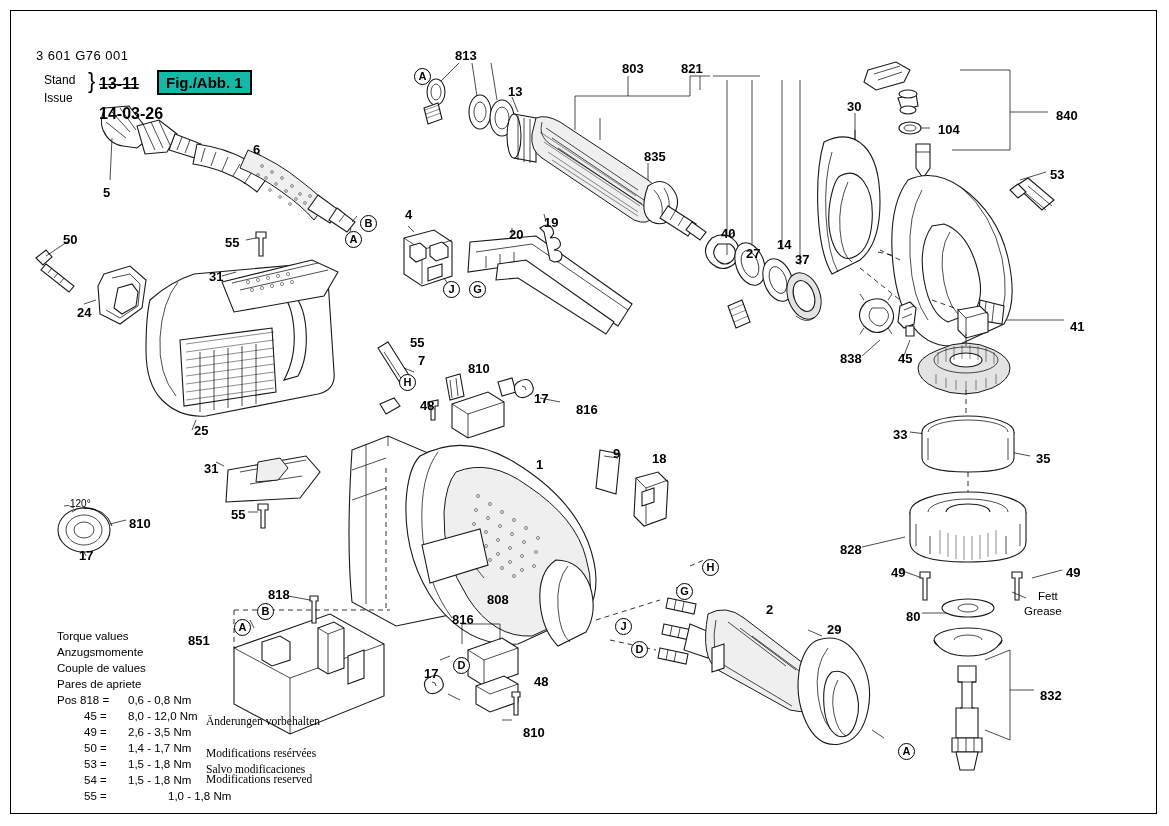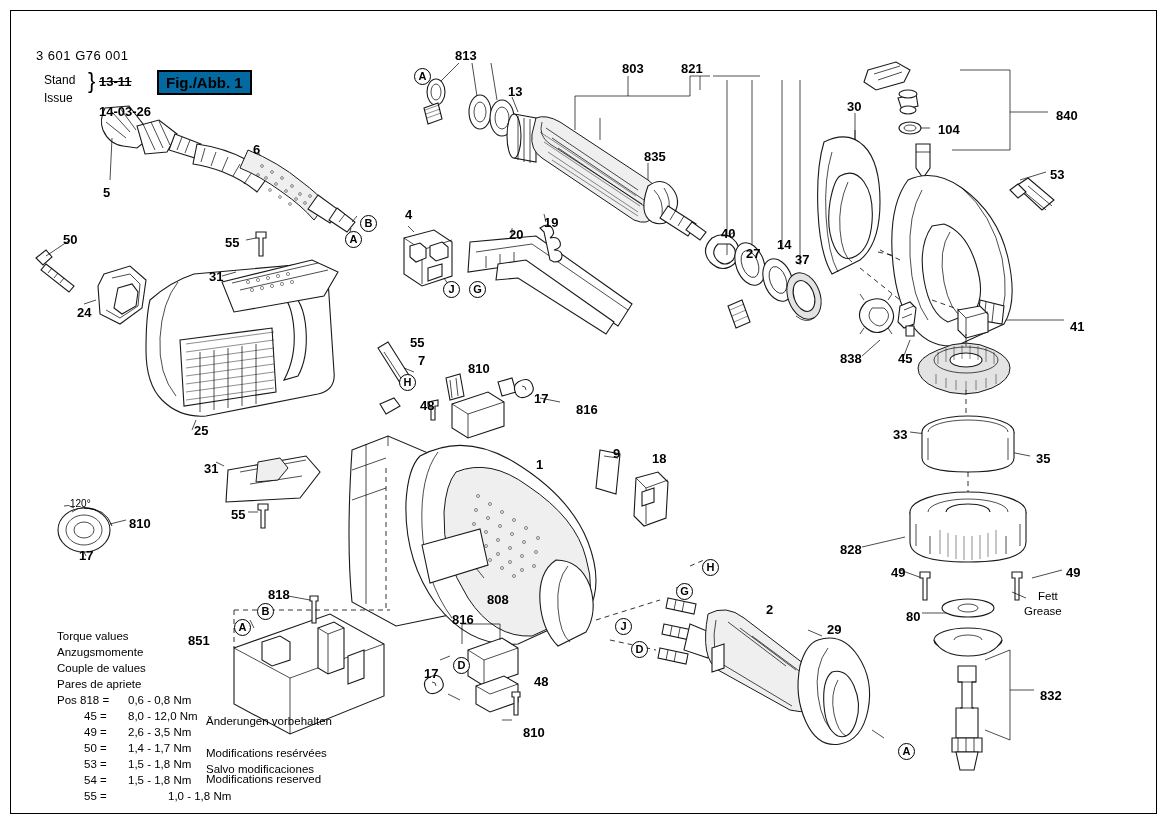--- a/index.html
+++ b/index.html
@@ -52,54 +52,55 @@
     line-height: 15px;
     background: #fff;
     box-sizing: border-box;
   }
   .figbox {
     position: absolute;
     border: 2px solid #000;
     font-size: 15px;
     font-weight: bold;
     padding: 2px 7px;
-    background: #0369a1;
+    background: #14b8a6;
   }
   .partno {
     position: absolute;
     font-size: 13px;
     letter-spacing: 0.5px;
   }
   .stand {
     position: absolute;
     font-size: 12px;
     line-height: 1.35;
   }
   .datebox {
     position: absolute;
-    font-size: 13px;
+    font-size: 16px;
     font-weight: bold;
     line-height: 1.35;
   }
   .brace {
     position: absolute;
     font-size: 22px;
     line-height: 1;
   }
   .torque {
     position: absolute;
     font-size: 11.5px;
     line-height: 1.45;
     white-space: pre;
   }
   .mods {
     position: absolute;
     font-size: 11.5px;
     line-height: 1.45;
     white-space: pre;
+    font-family: Liberation Serif, serif;
   }
   svg.art {
     position: absolute;
     left: 0; top: 0;
     width: 1169px;
     height: 826px;
     pointer-events: none;
   }
   .ln { stroke: #000; stroke-width: 0.9; fill: none; }
   .thin { stroke: #000; stroke-width: 0.7; fill: none; }

